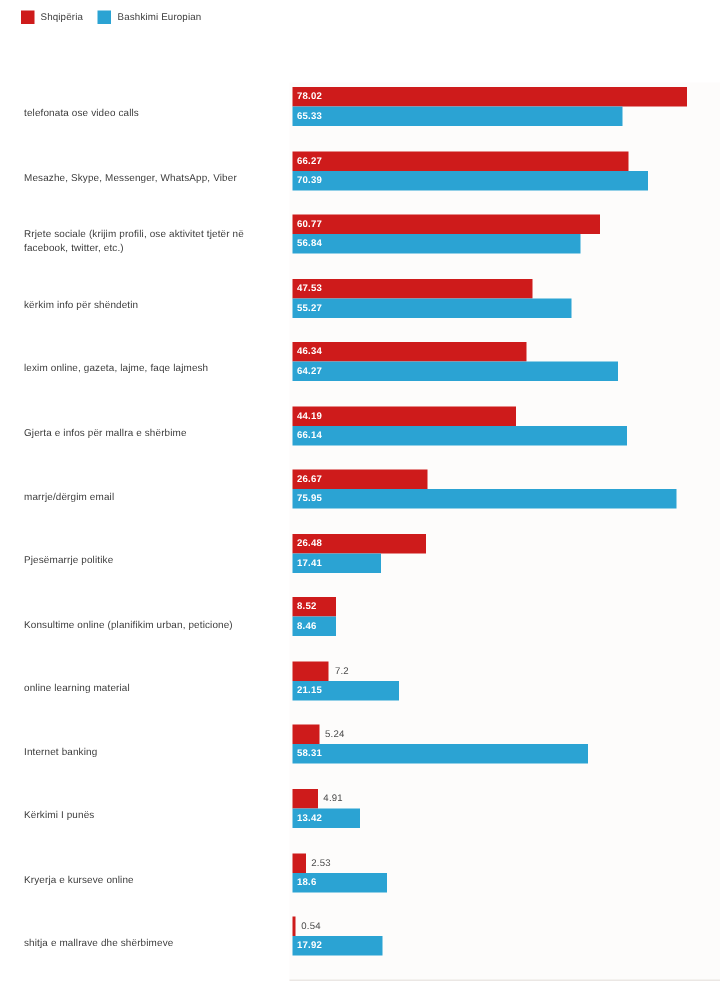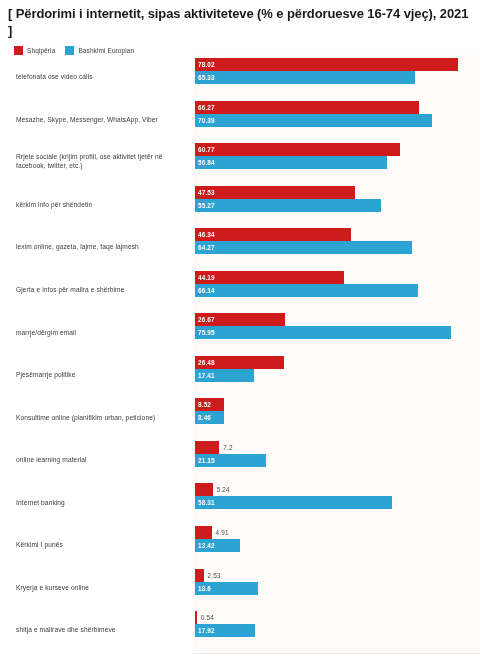--- a/index.html
+++ b/index.html
@@ -130,21 +130,20 @@
   .val.outside {
     color: #4a4a4a;
     font-weight: normal;
   }
 </style>
 </head>
 <body>
 
 <div id="chart-root">
 
-  <div class="chart-title">[ Përdorimi i internetit, sipas aktiviteteve (% e përdoruesve 16-74 vjeç), 2021 ]</div>
 
   <div class="legend">
     <div class="legend-item">
       <span class="legend-swatch" style="background: rgb(206, 27, 27);"></span>
       <span class="legend-label">Shqipëria</span>
     </div>
     <div class="legend-item">
       <span class="legend-swatch" style="background: rgb(43, 163, 211);"></span>
       <span class="legend-label">Bashkimi Europian</span>
     </div>

